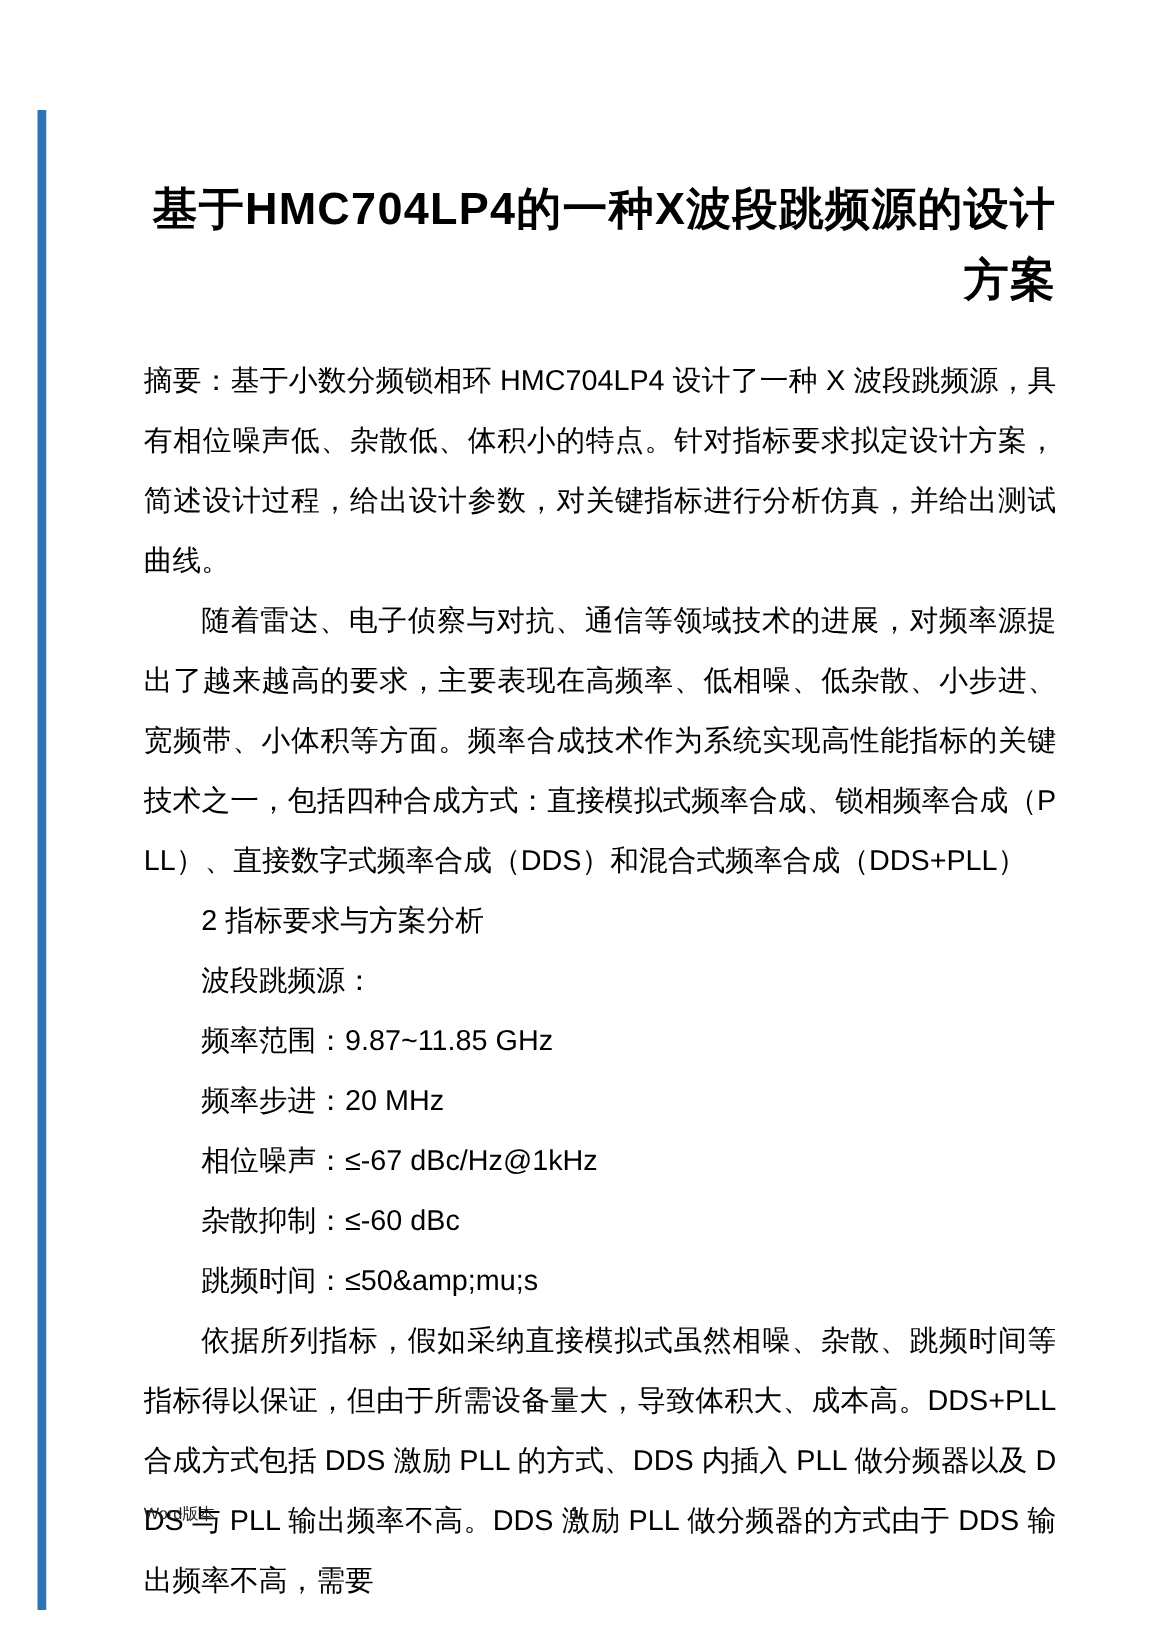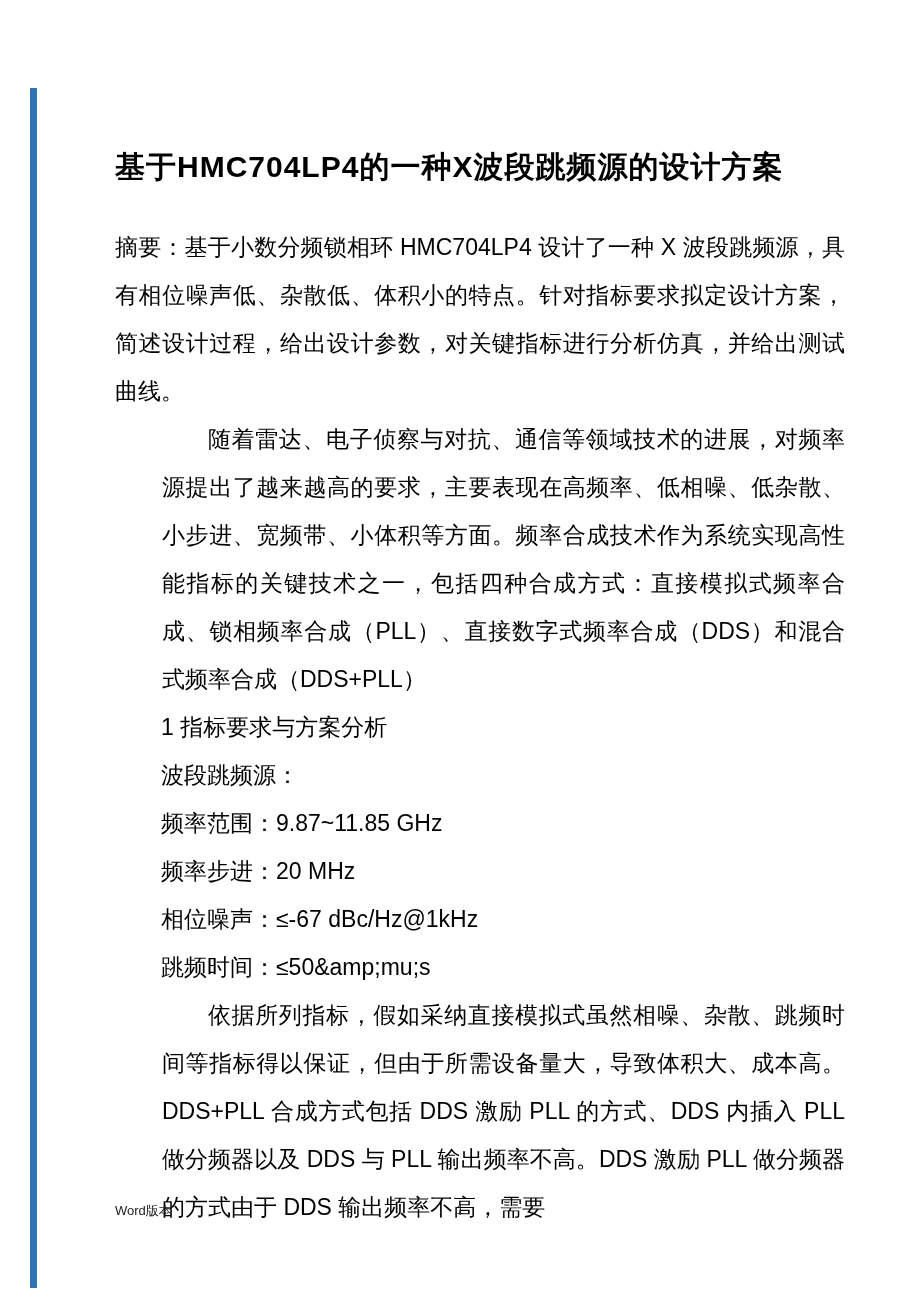--- a/index.html
+++ b/index.html
@@ -24,38 +24,37 @@
     height: 1200px;
     background: #2E74B5;
   }
   .content {
     position: absolute;
     left: 115px;
     top: 138px;
     width: 730px;
   }
   .doc-title {
-    font-size: 30px;
+    font-size: 36px;
     font-weight: bold;
-    text-align: left;
+    text-align: right;
     line-height: 57px;
     margin: 0 0 28px 0;
     letter-spacing: 1px;
   }
   .para {
     font-size: 23px;
     line-height: 48px;
     margin: 0;
     text-align: justify;
     text-justify: inter-ideograph;
     word-break: break-all;
   }
   .para.first-indent {
     text-indent: 2em;
-    margin-left: 47px;
   }
   .para.spec-line {
     text-indent: 2em;
     text-align: left;
   }
   .para.last-justify {
     text-align: justify;
   }
   .footer {
     position: absolute;
@@ -87,30 +86,31 @@
   <div class="left-stripe"></div>
 
   <div class="content">
 
     <h1 class="doc-title">基于HMC704LP4的一种X波段跳频源的设计方案</h1>
 
     <p class="para">摘要：基于小数分频锁相环 HMC704LP4 设计了一种 X 波段跳频源，具有相位噪声低、杂散低、体积小的特点。针对指标要求拟定设计方案，简述设计过程，给出设计参数，对关键指标进行分析仿真，并给出测试曲线。</p>
 
     <p class="para first-indent">随着雷达、电子侦察与对抗、通信等领域技术的进展，对频率源提出了越来越高的要求，主要表现在高频率、低相噪、低杂散、小步进、宽频带、小体积等方面。频率合成技术作为系统实现高性能指标的关键技术之一，包括四种合成方式：直接模拟式频率合成、锁相频率合成（PLL）、直接数字式频率合成（DDS）和混合式频率合成（DDS+PLL）</p>
 
-    <p class="para spec-line">1  指标要求与方案分析</p>
+    <p class="para spec-line">2  指标要求与方案分析</p>
 
     <p class="para spec-line">波段跳频源：</p>
 
     <p class="para spec-line">频率范围：9.87~11.85 GHz</p>
 
     <p class="para spec-line">频率步进：20 MHz</p>
 
     <p class="para spec-line">相位噪声：≤-67 dBc/Hz@1kHz</p>
 
+    <p class="para spec-line">杂散抑制：≤-60 dBc</p>
 
     <p class="para spec-line">跳频时间：≤50&amp;amp;mu;s</p>
 
     <p class="para first-indent last-justify">依据所列指标，假如采纳直接模拟式虽然相噪、杂散、跳频时间等指标得以保证，但由于所需设备量大，导致体积大、成本高。DDS+PLL 合成方式包括 DDS 激励 PLL 的方式、DDS 内插入 PLL 做分频器以及 DDS 与 PLL 输出频率不高。DDS 激励 PLL 做分频器的方式由于 DDS 输出频率不高，需要</p>
 
   </div>
 
   <div class="footer">
     <span class="footer-label">Word版本</span>
     <span class="page-number">1</span>

